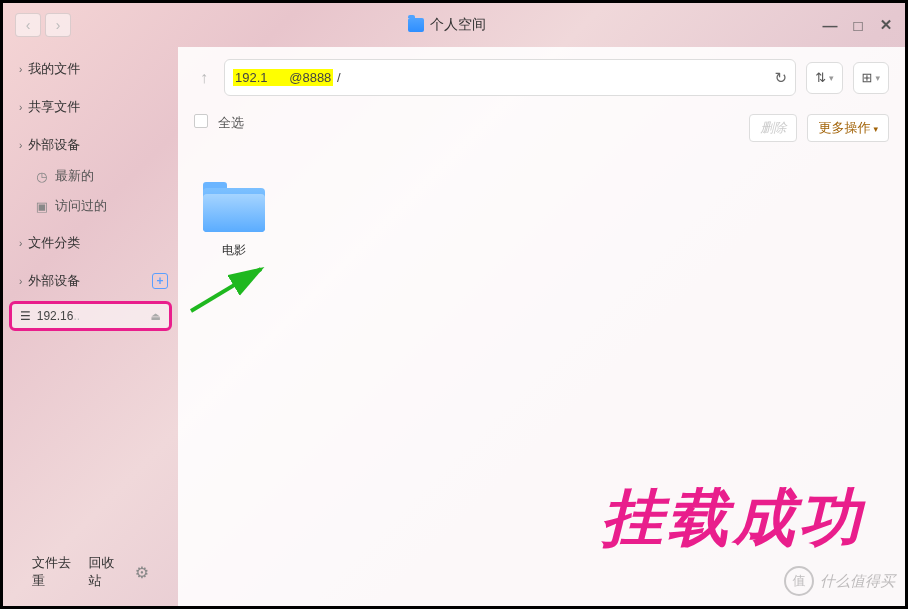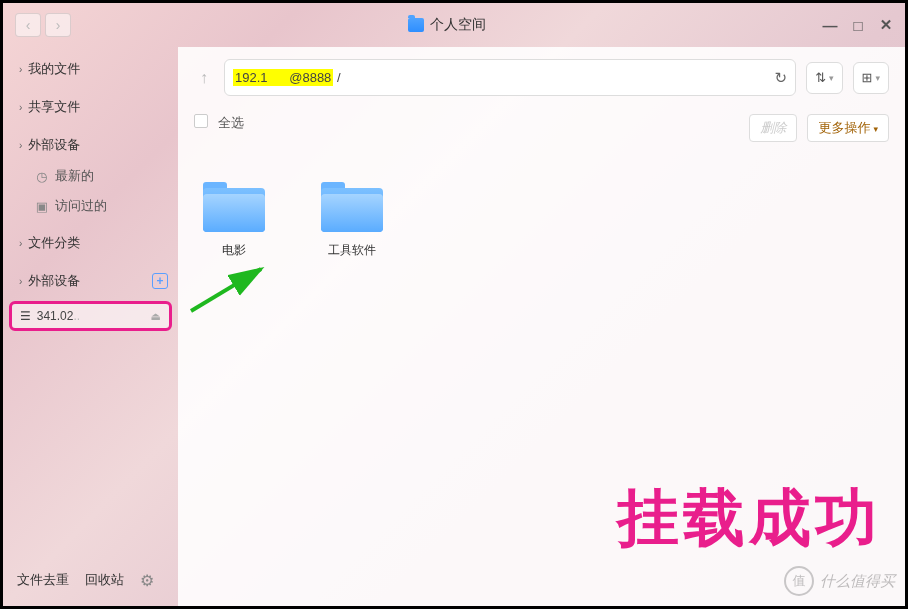--- a/index.html
+++ b/index.html
@@ -25,21 +25,21 @@
     .sidebar { width: 175px; padding: 6px 0; display: flex; flex-direction: column; }
     .sb-section { margin-bottom: 6px; }
     .sb-header { display: flex; align-items: center; padding: 7px 10px 7px 16px; font-size: 13px; color: #333; cursor: pointer; }
     .sb-chevron { margin-right: 6px; font-size: 10px; color: #666; }
     .sb-item { display: flex; align-items: center; padding: 6px 10px 6px 32px; font-size: 13px; color: #555; cursor: pointer; gap: 6px; }
     .sb-item-icon { width: 14px; height: 14px; display: flex; align-items: center; justify-content: center; color: #888; }
     .sb-add { margin-left: auto; width: 16px; height: 16px; border: 1px solid #5a9fff; color: #5a9fff; border-radius: 3px; display: flex; align-items: center; justify-content: center; font-size: 12px; font-weight: bold; }
     .sb-device { margin: 4px 6px; padding: 5px 8px; border: 3px solid #e91e8c; border-radius: 6px; background: rgba(255,255,255,0.55); display: flex; align-items: center; gap: 6px; font-size: 12px; color: #444; }
     .sb-device .eject { margin-left: auto; color: #aaa; font-size: 11px; }
     .sb-spacer { flex: 1; }
-    .sb-footer { display: flex; gap: 16px; padding: 10px 14px; font-size: 13px; color: #333; }
+    .sb-footer { display: flex; align-items: center; gap: 16px; padding: 10px 29px; font-size: 13px; color: #333; }
     .sb-footer span { cursor: pointer; }
     .gear { color: #888; font-size: 16px; cursor: pointer; }
     
     
     .content { flex: 1; background: rgba(255,255,255,0.88); display: flex; flex-direction: column; border-top-left-radius: 0; }
     .toolbar { display: flex; align-items: center; padding: 12px 16px; gap: 10px; }
     .tool-up { width: 20px; height: 20px; color: #bbb; display: flex; align-items: center; justify-content: center; font-size: 16px; cursor: pointer; }
     .addr-bar { flex: 1; height: 37px; border: 1px solid #ddd; border-radius: 6px; display: flex; align-items: center; padding: 4px 8px; background: #fff; font-size: 13px; color: #444; }
     .addr-hl { background: #ffff00; padding: 1px 2px; }
     .addr-refresh { margin-left: auto; color: #666; font-size: 15px; cursor: pointer; }
@@ -57,21 +57,21 @@
     .file-grid { flex: 1; padding: 30px 16px; display: flex; gap: 38px; align-items: flex-start; }
     .file-item { display: flex; flex-direction: column; align-items: center; gap: 10px; cursor: pointer; width: 80px; }
     .folder-icon { width: 62px; height: 50px; position: relative; }
     .folder-back { position: absolute; bottom: 0; width: 62px; height: 44px; background: linear-gradient(180deg, #7cc0ff 0%, #4fa3ff 100%); border-radius: 4px; }
     .folder-tab { position: absolute; top: 0; left: 0; width: 24px; height: 10px; background: #6bb5ff; border-radius: 3px 3px 0 0; }
     .folder-front { position: absolute; bottom: 0; width: 62px; height: 38px; background: linear-gradient(180deg, #a5d4ff 0%, #5aacff 100%); border-radius: 4px; }
     .file-label { font-size: 12px; color: #333; text-align: center; }
     
     
     .arrow { position: absolute; left: 178px; top: 258px; pointer-events: none; }
-    .success-text { position: absolute; right: 24px; bottom: 46px; font-size: 62px; font-weight: 600; color: #e91e8c; letter-spacing: 4px; pointer-events: none; }
+    .success-text { position: absolute; right: 40px; bottom: 46px; font-size: 62px; font-weight: 600; color: #e91e8c; letter-spacing: 4px; pointer-events: none; font-style: italic; }
     .watermark { position: absolute; right: 10px; bottom: 10px; display: flex; align-items: center; gap: 6px; color: rgba(0,0,0,0.25); font-size: 15px; font-style: italic; pointer-events: none; }
     .wm-circle { width: 30px; height: 30px; border: 2px solid rgba(0,0,0,0.2); border-radius: 50%; display: flex; align-items: center; justify-content: center; font-size: 13px; font-style: normal; }
   </style>
 </head>
 <body>
 
 <div class="window">
   <div class="titlebar">
     <div class="nav-btns">
       <div class="nav-btn disabled">‹</div>
@@ -123,21 +123,21 @@
         </div>
       </div>
       <div class="sb-section">
         <div class="sb-header">
           <span class="sb-chevron">›</span>
           <span>外部设备</span>
           <span class="sb-add">+</span>
         </div>
         <div class="sb-device">
           <span>☰</span>
-          <span><span>341.02</span><span style="color:#bbb">..</span></span>
+          <span><span>192.16</span><span style="color:#bbb">..</span></span>
           <span class="eject">⏏</span>
         </div>
       </div>
       <div class="sb-spacer"></div>
       <div class="sb-footer">
         <span>文件去重</span>
         <span>回收站</span>
         <span class="gear">⚙</span>
       </div>
     </div>
@@ -169,28 +169,20 @@
 
       <div class="file-grid">
         <div class="file-item">
           <div class="folder-icon">
             <div class="folder-tab"></div>
               <div class="folder-back"></div>
               <div class="folder-front"></div>
           </div>
           <span class="file-label">电影</span>
         </div>
-        <div class="file-item">
-          <div class="folder-icon">
-            <div class="folder-tab"></div>
-              <div class="folder-back"></div>
-              <div class="folder-front"></div>
-          </div>
-          <span class="file-label">工具软件</span>
-        </div>
       </div>
     </div>
   </div>
 
   <svg class="arrow" width="100" height="60">
     <defs>
         <marker id="ah" markerWidth="10" markerHeight="10" refX="8" refY="3" orient="auto">
           <polygon points="0 0, 9 3, 0 6" fill="#1fb81f"></polygon>
         </marker>
       </defs>

